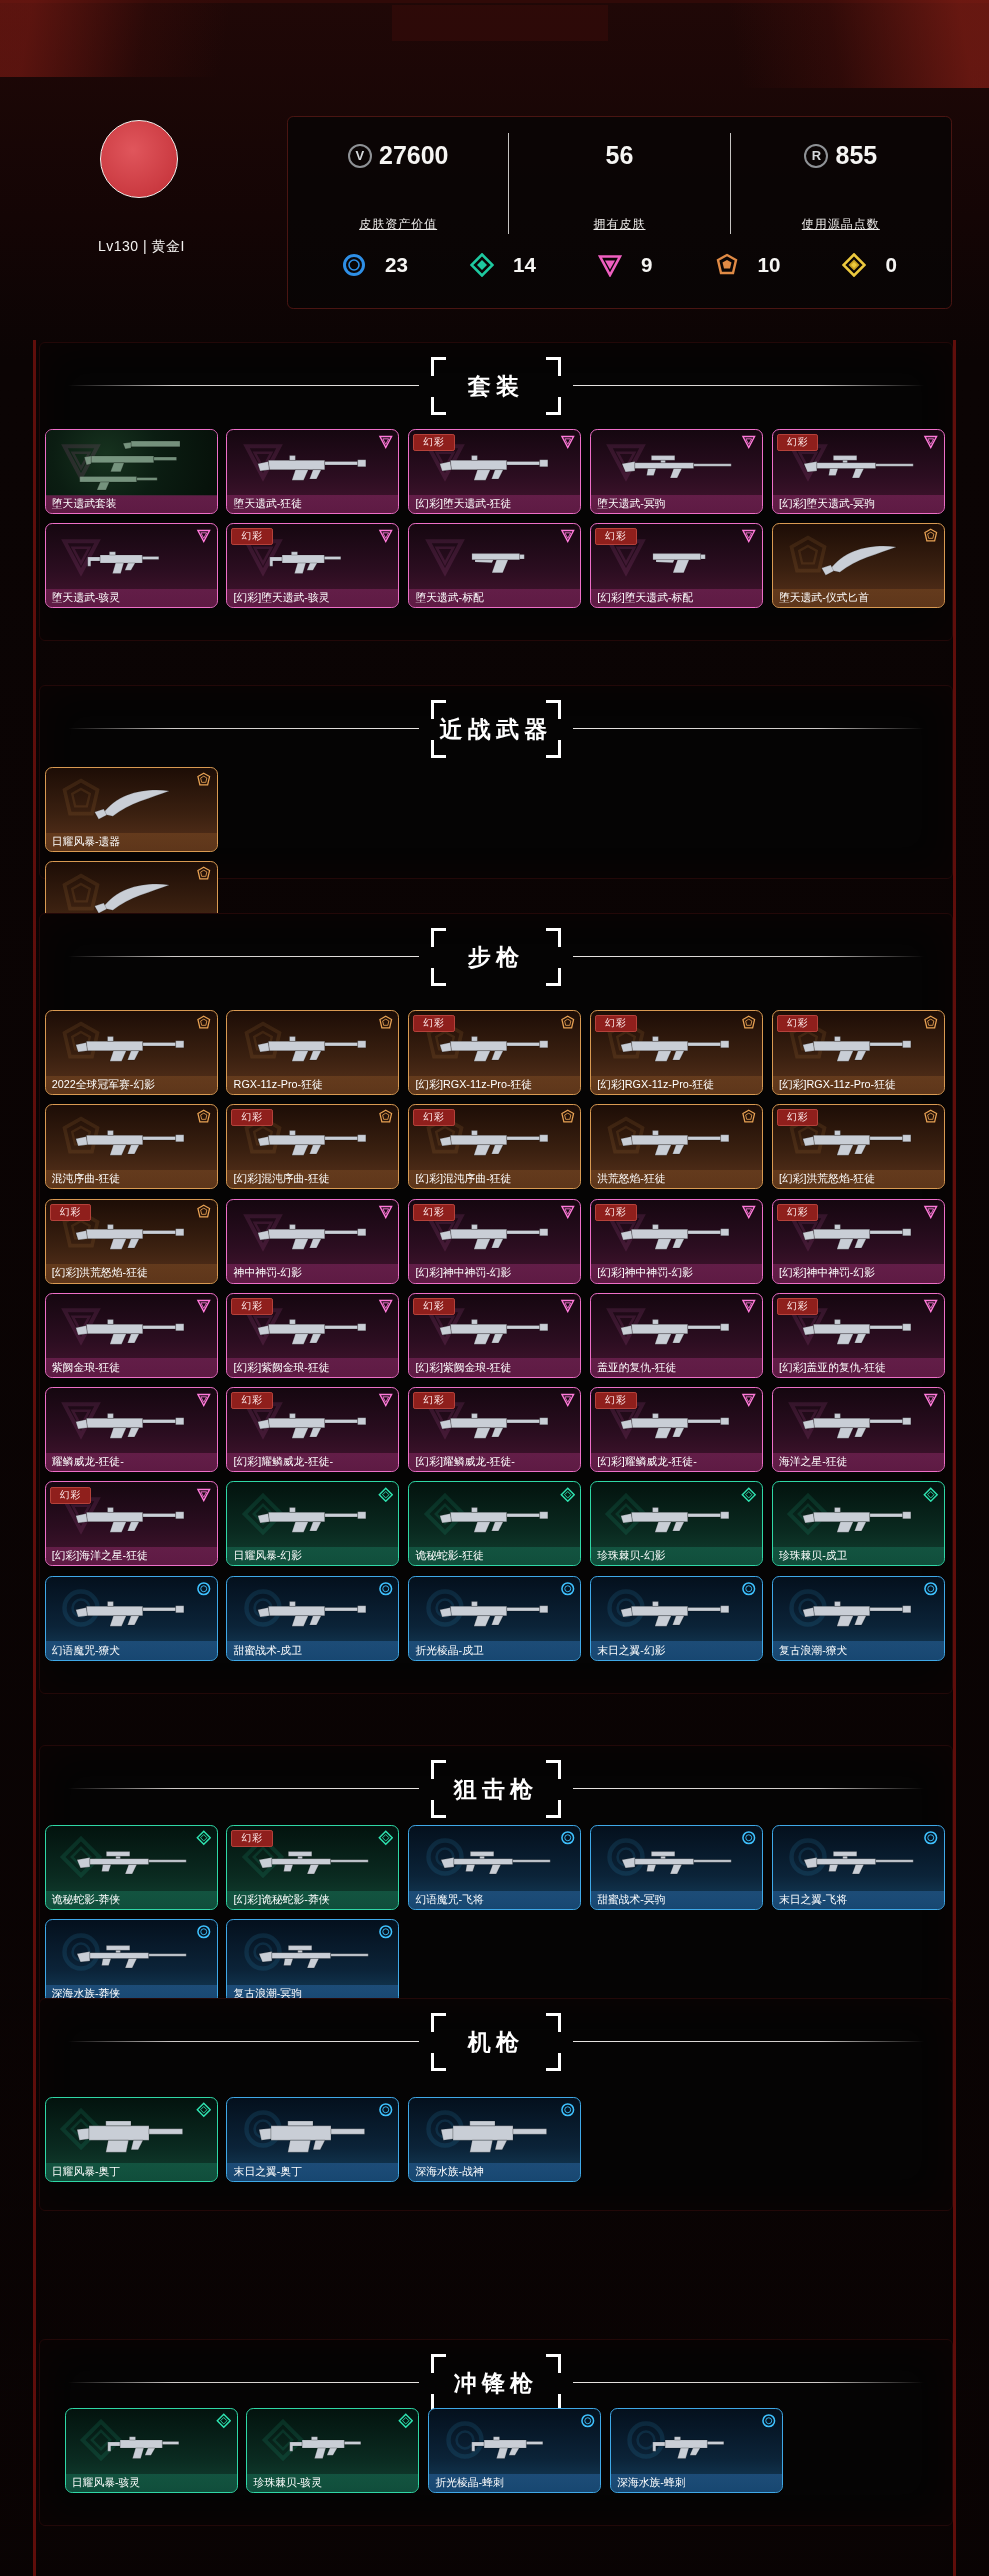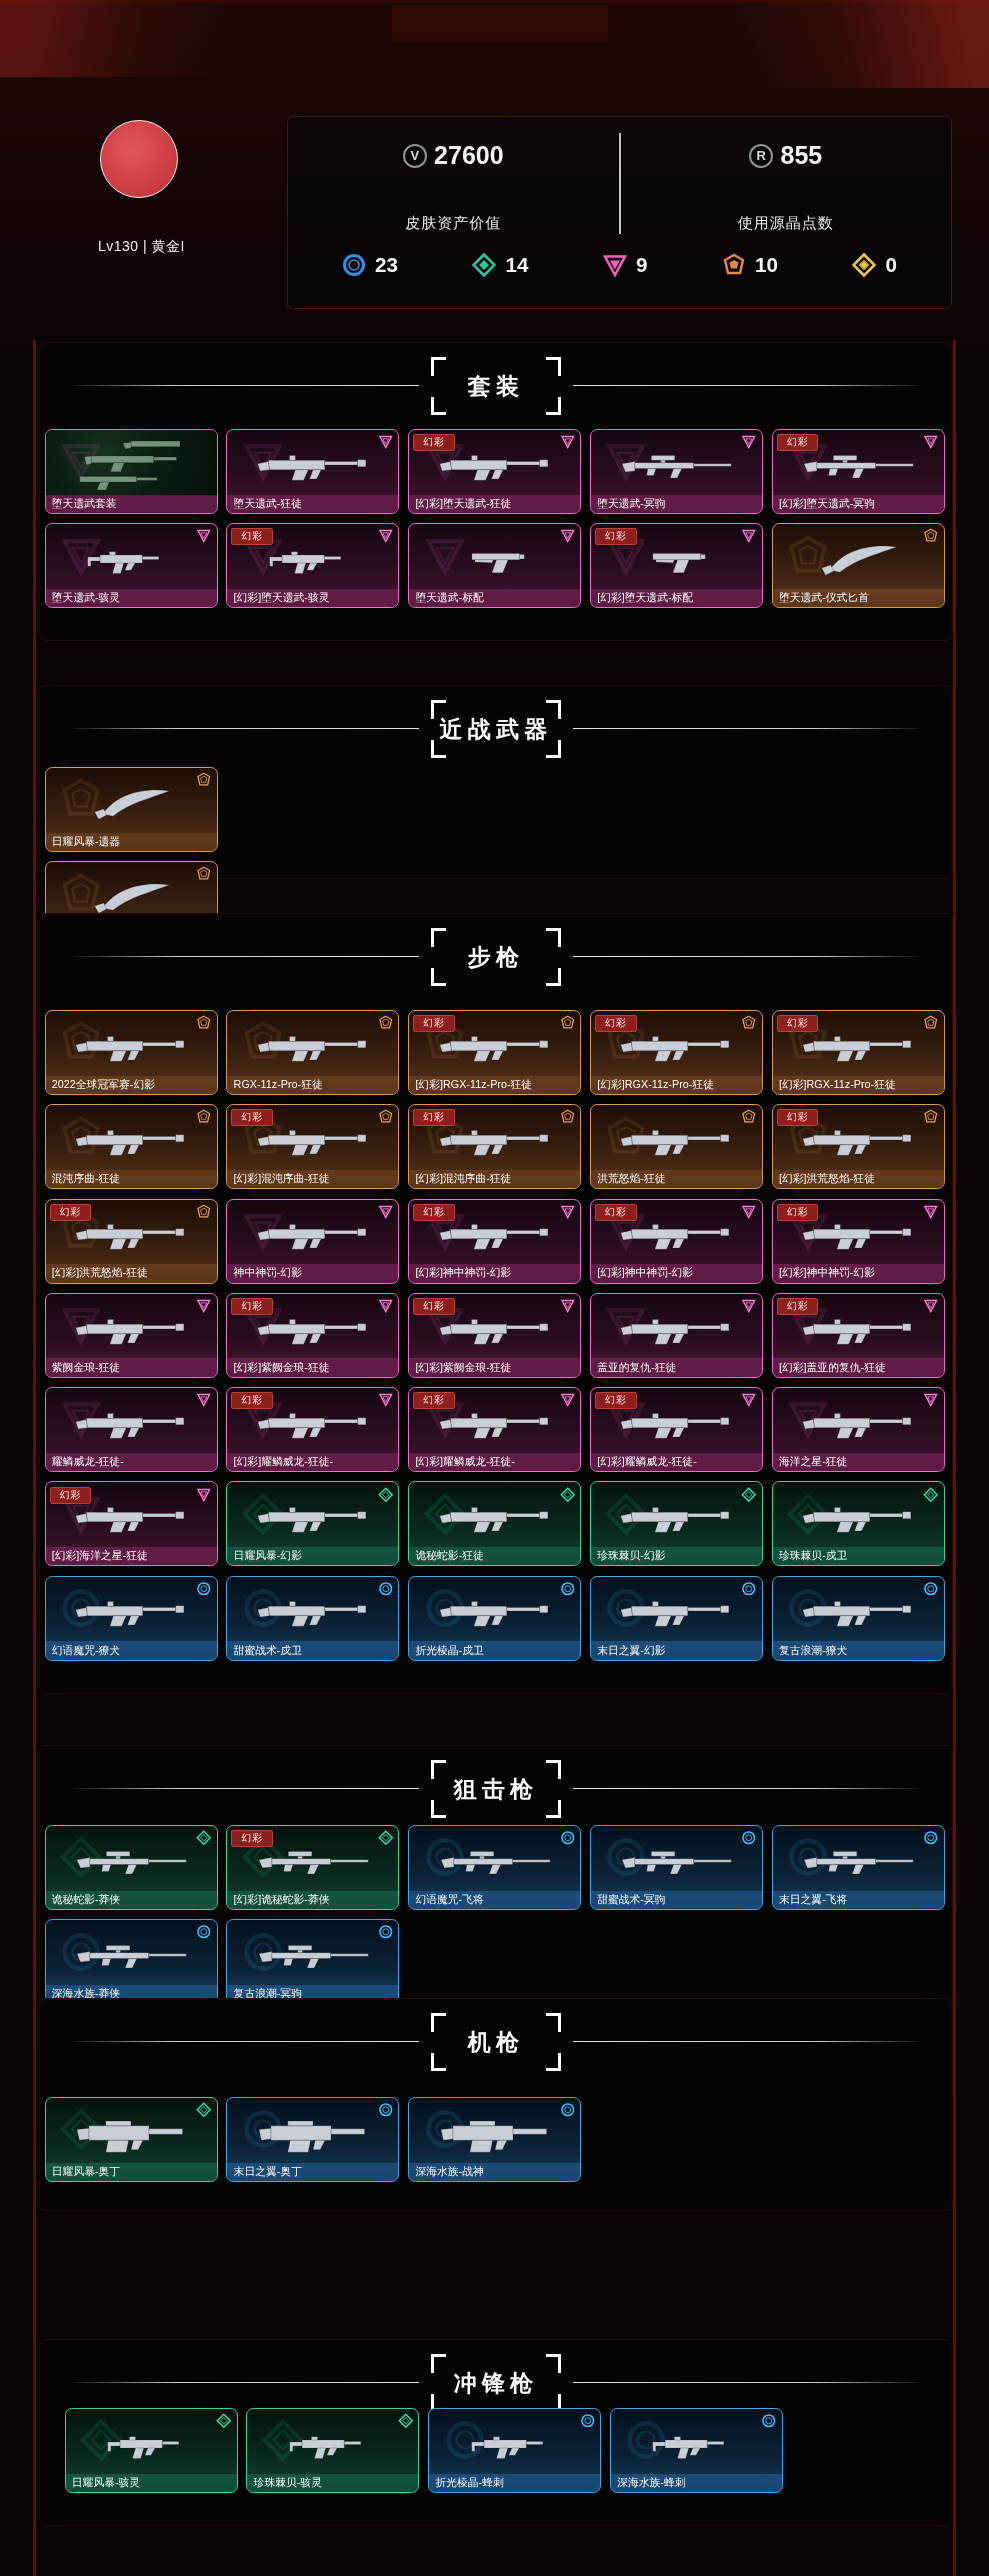--- a/index.html
+++ b/index.html
@@ -21,24 +21,24 @@
           background:radial-gradient(circle at 42% 38%,#e0565c,#c9383f 75%);border:1.5px solid #f4f2ef;box-sizing:border-box;}
   .level{position:absolute;left:49px;top:238px;width:185px;text-align:center;font-size:14px;letter-spacing:0.5px;color:#f5f3f1;}
   .stats-panel{position:absolute;left:287px;top:116px;width:665px;height:193px;box-sizing:border-box;
                background:rgba(8,5,5,.78);border:0.5px solid #4a1512;border-radius:6.2px;}
   .stats-row{display:flex;align-items:stretch;height:107px;margin-top:13.4px;}
   .stat{flex:1;display:flex;flex-direction:column;align-items:center;justify-content:space-between;padding:7.2px 0 4.1px;}
   .stat-top{display:flex;align-items:center;gap:7.2px;min-height:36px;}
   .stat-ico{width:24px;height:24px;border:2.1px solid #8f9296;border-radius:50%;display:flex;align-items:center;justify-content:center;
             font-size:13px;font-weight:bold;color:#d6d9dc;box-sizing:border-box;}
   .stat-val{font-size:25px;font-weight:bold;color:#f6f5f3;}
-  .stat-lab{font-size:15px;color:#eceae8;letter-spacing:1px;}
+  .stat-lab{font-size:12px;color:#eceae8;letter-spacing:1px;text-decoration:underline;}
   .stat-div{width:1px;background:#e8e6e4;opacity:.85;margin:3.1px 0;}
   .cur-row{display:flex;justify-content:space-between;align-items:center;padding:0 54px;margin-top:15.5px;}
-  .cur{display:flex;align-items:center;gap:9px;}
+  .cur{display:flex;align-items:center;gap:19px;}
   .cur svg{display:block;}
   .cur-n{font-size:20.6px;font-weight:bold;color:#f6f5f3;}
   
   .panel{position:absolute;left:39px;width:912px;background:#050404;border:0.5px solid #230808;border-radius:6px;
          box-shadow:inset 0 0 41px rgba(130,25,18,.06);z-index:2;}
   .sec-header{position:absolute;top:14.4px;left:0;right:0;height:61px;}
   .brk{position:absolute;left:50%;top:0;transform:translateX(-50%);width:130px;height:58px;}
   .ck{position:absolute;width:12.4px;height:15.5px;}
   .ck-tl{left:0;top:0;border-left:3.1px solid #fff;border-top:3.1px solid #fff;}
   .ck-tr{right:0;top:0;border-right:3.1px solid #fff;border-top:3.1px solid #fff;}
@@ -96,20 +96,26 @@
   <div class="stats-panel">
     <div class="stats-row">
       <div class="stat">
         <div class="stat-top">
           <span class="stat-ico">V</span>
           <span class="stat-val">27600</span>
         </div>
         <div class="stat-lab">皮肤资产价值</div>
       </div>
       <div class="stat-div"></div>
+      <div class="stat">
+        <div class="stat-top">
+          <span class="stat-val">56</span>
+        </div>
+        <div class="stat-lab">拥有皮肤</div>
+      </div>
       <div class="stat-div"></div>
       <div class="stat">
         <div class="stat-top">
           <span class="stat-ico">R</span>
           <span class="stat-val">855</span>
         </div>
         <div class="stat-lab">使用源晶点数</div>
       </div>
     </div>
     <div class="cur-row">

